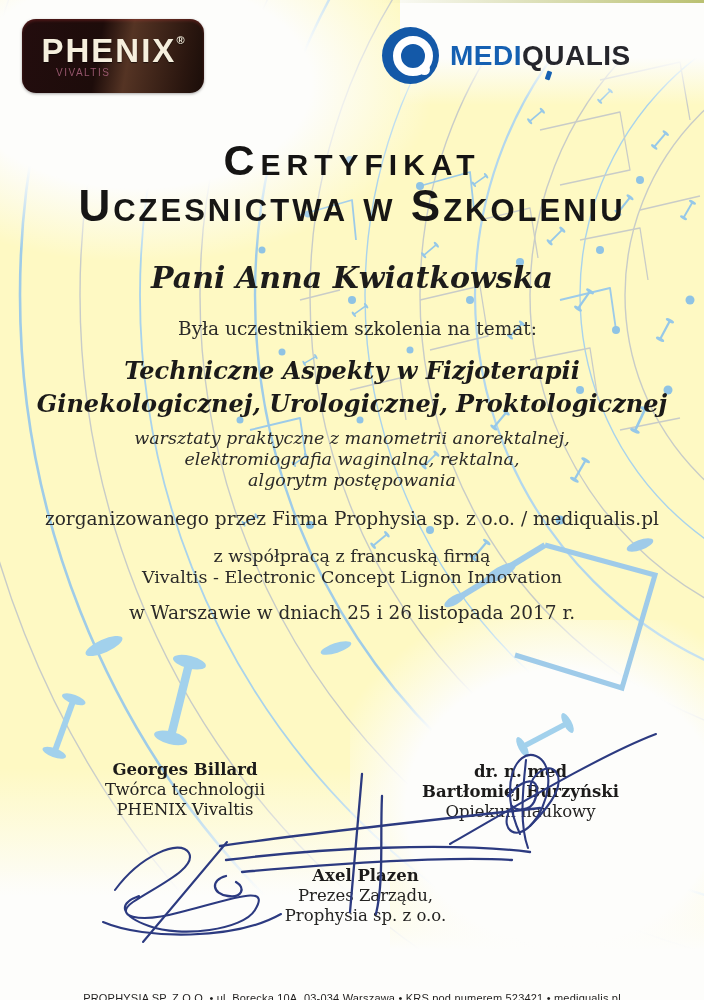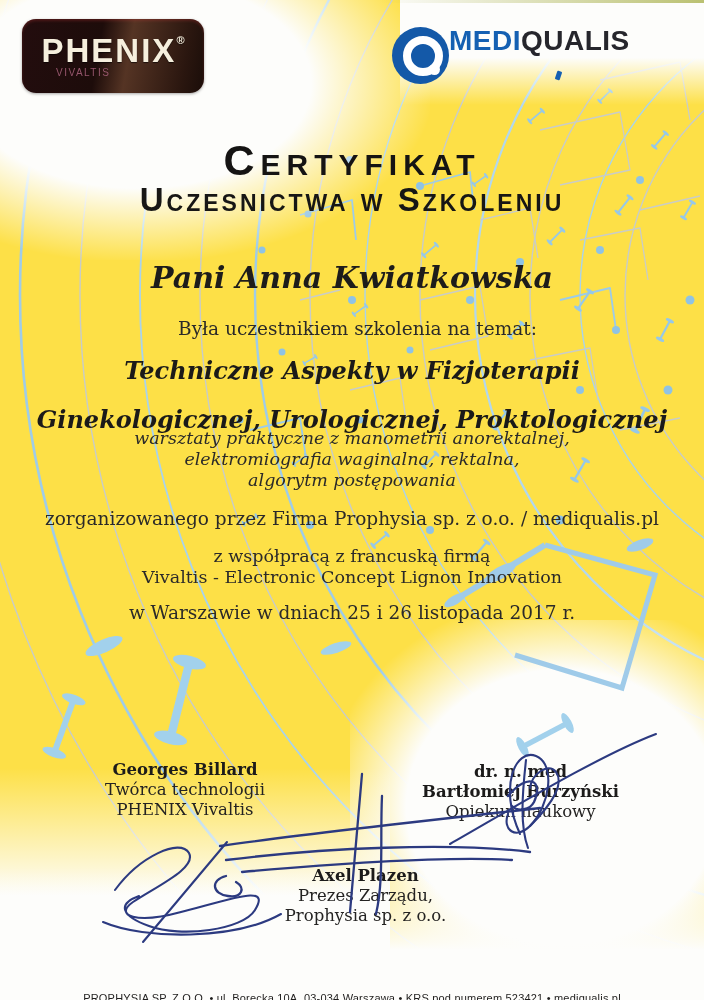--- a/index.html
+++ b/index.html
@@ -1,17 +1,17 @@
 <!DOCTYPE html>
 <html><head>
 <meta charset="utf-8">
 <style>
   html,body{margin:0;padding:0;}
   body{background:#e8e8e6;font-family:"DejaVu Serif", serif;}
-  .page{position:relative;width:704px;height:1000px;margin:0 auto;background:#fde047;overflow:hidden;}
+  .page{position:relative;width:704px;height:1000px;margin:0 auto;background:#fef9c3;overflow:hidden;}
 
   
   .bg-layer{position:absolute;inset:0;z-index:0;}
   .content-layer{position:absolute;inset:0;z-index:2;}
   .sig-layer{position:absolute;inset:0;z-index:3;pointer-events:none;}
   .mask{position:absolute;pointer-events:none;}
   .mask-tl{left:0;top:0;width:430px;height:260px;background:radial-gradient(ellipse at 32% 32%, #fdfdfb 42%, rgba(253,253,251,0) 72%);}
   .mask-tr{left:400px;top:0;width:304px;height:105px;background:linear-gradient(180deg,#fdfdfb 55%, rgba(253,253,251,0));}
   .mask-br{left:350px;top:620px;width:354px;height:340px;background:radial-gradient(ellipse at 60% 55%, #fdfdfb 52%, rgba(253,253,251,0) 80%);}
   .mask-bl{left:0;top:768px;width:390px;height:232px;background:linear-gradient(180deg, rgba(253,253,251,0), #fdfdfb 55%);}
@@ -22,39 +22,39 @@
   .phenix{position:absolute;left:22px;top:19px;width:182px;height:74px;border-radius:14px;
     background:linear-gradient(100deg,#230d0e 0%,#1d0c0a 42%,#553424 58%,#2a160f 88%,#1a0d09 100%);
     box-shadow:0 1px 3px rgba(0,0,0,.35), inset 0 2px 3px rgba(210,60,60,.25);
     display:flex;flex-direction:column;justify-content:center;align-items:center;}
   .phenix-text{font-family:"Liberation Sans",sans-serif;font-weight:bold;font-style:normal;
     font-size:33px;letter-spacing:2px;color:#f6efdd;line-height:1;text-shadow:0 1px 1px rgba(0,0,0,.6);}
   .phenix-text sup{font-size:11px;vertical-align:18px;letter-spacing:0;}
   .phenix-sub{font-family:"Liberation Sans",sans-serif;font-size:10px;letter-spacing:1.5px;color:#96566c;
     align-self:flex-start;margin:1px 0 0 34px;line-height:1;}
 
-  .mediqualis{position:absolute;left:392px;top:27px;display:flex;gap:0;}
+  .mediqualis{position:absolute;left:382px;top:27px;display:flex;align-items:center;gap:11px;}
   .mq-mark{position:relative;width:57px;height:57px;border-radius:50%;background:#1459a8;flex:0 0 auto;}
   .mq-ring{position:absolute;left:11px;top:9px;width:24px;height:24px;border:8px solid #ffffff;border-radius:50%;}
   .mq-dot{position:absolute;left:37px;top:37px;width:11px;height:11px;background:#ffffff;border-radius:50%;}
   .mq-text{font-family:"Liberation Sans",sans-serif;font-weight:bold;font-size:28px;letter-spacing:.5px;line-height:1;}
   .mq-text .p1{color:#1560b2;}
   .mq-text .p2{color:#26262c;}
   .q-tail{position:absolute;left:164px;top:44px;width:5px;height:9px;background:#1560b2;transform:rotate(18deg);border-radius:1px;}
 
   
   .cline{position:absolute;left:0;right:0;text-align:center;color:#222120;}
   .title{top:136px;font-family:"Liberation Sans",sans-serif;font-variant:small-caps;font-weight:bold;
     font-size:43px;letter-spacing:6px;color:#151413;}
   .subtitle{top:181px;font-family:"Liberation Sans",sans-serif;font-variant:small-caps;font-weight:bold;
-    font-size:33px;letter-spacing:3px;color:#171615;}
+    font-size:44px;letter-spacing:3px;color:#171615;}
   .recipient{top:260px;font-size:30px;font-weight:bold;font-style:italic;color:#1d1c1b;}
   .intro{top:318px;font-size:18.5px;color:#2b2a29;margin-left:11px;}
   .course1{top:356px;font-size:24px;font-weight:bold;font-style:italic;color:#1b1a19;}
-  .course2{top:389px;font-size:24px;font-weight:bold;font-style:italic;color:#1b1a19;margin-top:16px;}
+  .course2{top:389px;font-size:24px;font-weight:bold;font-style:italic;color:#1b1a19;}
   .detail1{top:428px;font-size:17.5px;font-style:italic;color:#2b2a29;}
   .detail2{top:449px;font-size:17.5px;font-style:italic;color:#2b2a29;}
   .detail3{top:470px;font-size:17.5px;font-style:italic;color:#2b2a29;}
   .org{top:508px;font-size:18.5px;color:#2b2a29;}
   .coop1{top:546px;font-size:17.5px;color:#2b2a29;}
   .coop2{top:567px;font-size:17.5px;color:#2b2a29;}
   .pdate{top:602px;font-size:18.5px;color:#2b2a29;}
 
   .sig-block{position:absolute;text-align:center;font-size:16.5px;line-height:20px;color:#242322;}
   .sig-left{left:55px;top:760px;width:260px;}

